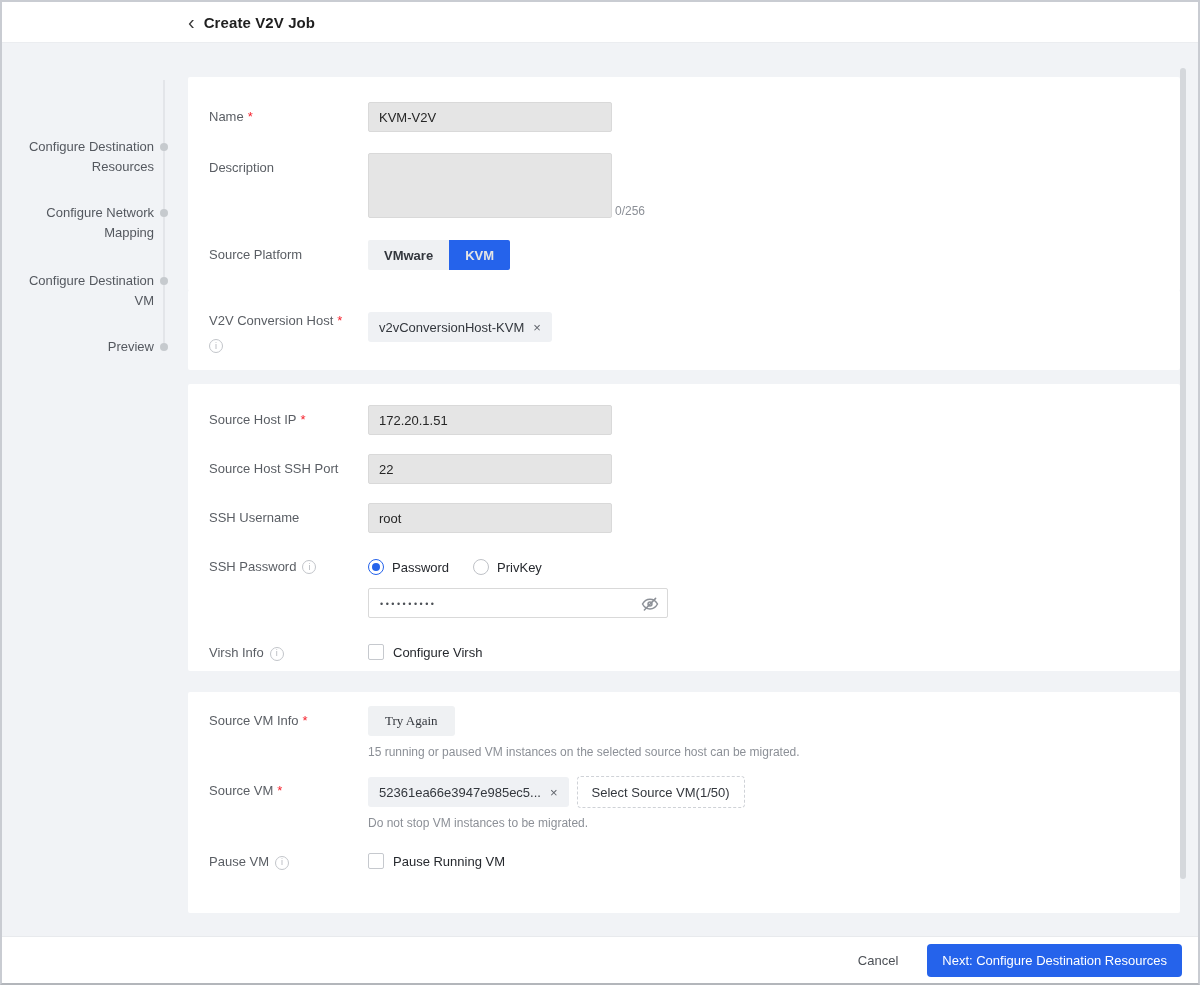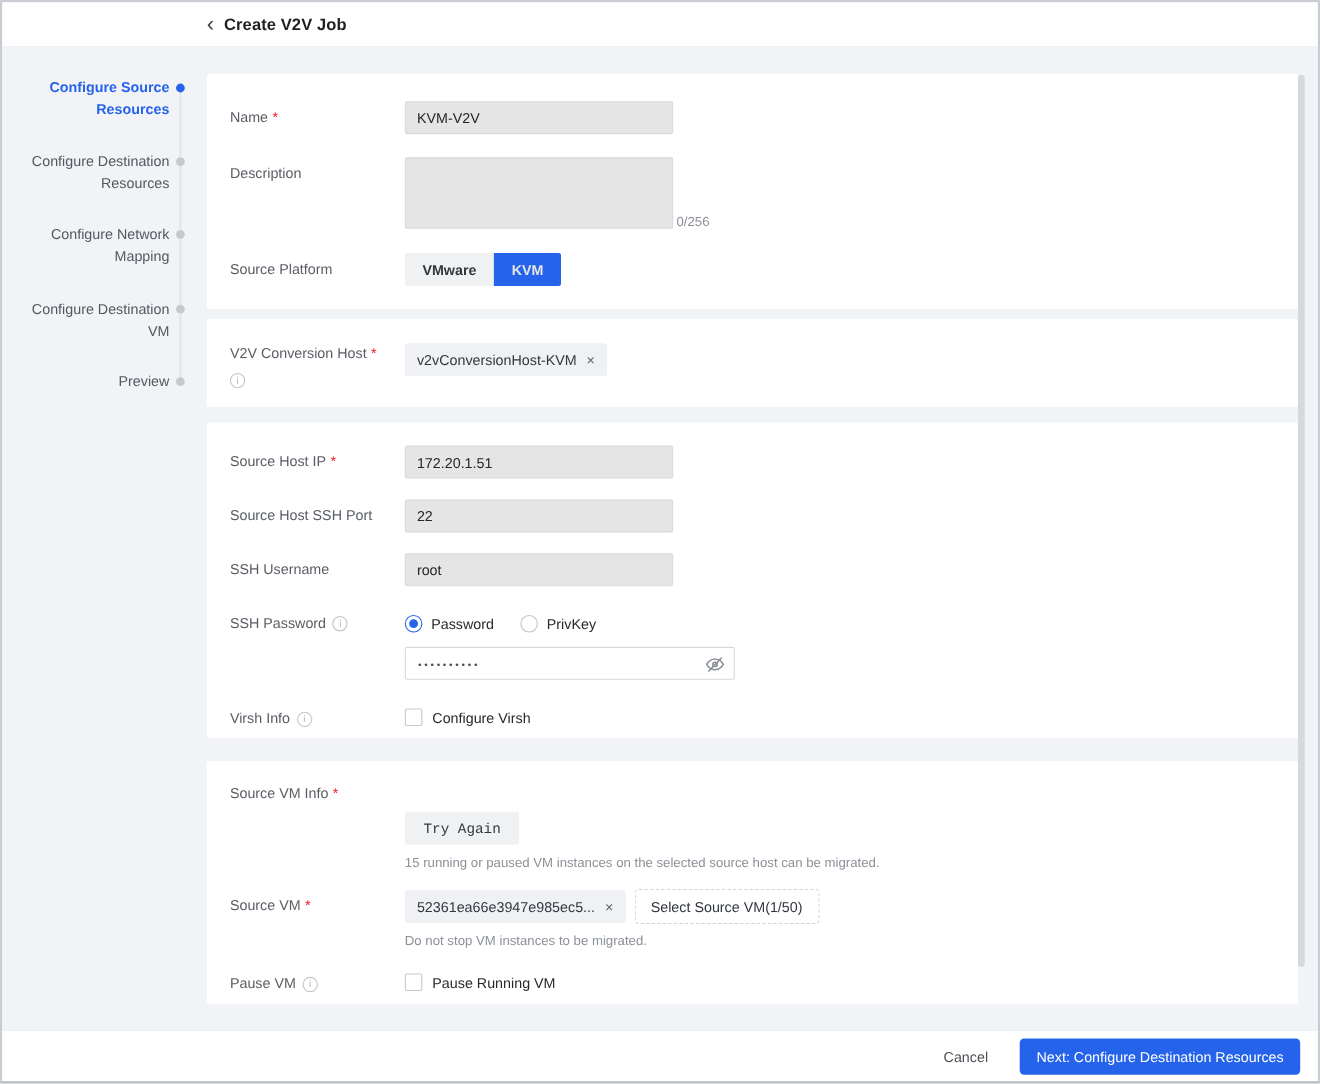--- a/index.html
+++ b/index.html
@@ -26,21 +26,21 @@
   .sidebar { position:absolute; left:0; top:0; width:186px; height:100%; }
   .steps-line { position:absolute; left:161px; top:37px; width:2px; height:268px; background:#e3e5e9; }
   .step { position:absolute; left:0; width:186px; padding:0 34px 0 10px; text-align:right; cursor:pointer; }
   .step-label { font-size:13px; line-height:20px; color:#54585f; display:inline-block; }
   .step.active .step-label { color:#2563eb; font-weight:700; }
   .step-dot { position:absolute; right:20px; top:6px; width:8px; height:8px; border-radius:50%; background:#c6cace; }
   .step.active .step-dot { background:#2563eb; }
 
   
   .card { position:absolute; left:186px; width:992px; background:#fff; border-radius:2px; }
-  .card1 { top:24px;  height:214px; padding:25px 0 0 21px; }
+  .card1 { top:34px;  height:214px; padding:25px 0 0 21px; }
   .card2 { top:247px; height:80px;  padding:19px 0 0 21px; }
   .card3 { top:341px; height:287px; padding:21px 0 12px 21px; }
   .card4 { top:649px; height:221px; padding:14px 0 0 21px; }
 
   .row { display:flex; align-items:flex-start; }
   .lbl { width:159px; flex-shrink:0; font-size:13px; color:#5a5e64; line-height:30px; white-space:nowrap; }
   .lbl.mid20 { line-height:20px; padding-top:5px; }
   .lbl.chk { line-height:17px; padding-top:0; }
   .req { color:#f5222d; margin-left:4px; }
 
@@ -81,21 +81,21 @@
               background:#fff; display:flex; align-items:center; padding:0 32px 0 11px; margin-top:11px; }
   .pw-dots { font-size:9px; letter-spacing:2.5px; color:#4c5056; line-height:1; padding-top:3px; }
   .eye-btn { position:absolute; right:8px; top:6px; width:18px; height:18px; background:none; border:none;
              cursor:pointer; padding:0; }
 
   .checkbox { width:16px; height:16px; border:1px solid #c6c9ce; border-radius:2px; background:#fff;
               display:inline-block; cursor:pointer; flex-shrink:0; }
   .chk-lbl { font-size:13px; color:#26292e; margin-left:9px; line-height:17px; }
 
   .btn-plain { height:30px; background:#eff1f3; border:none; border-radius:3px; padding:0 17px;
-               font-size:13px; color:#33373d; cursor:pointer; font-family:Liberation Mono, monospace;margin-top:32px; }
+               font-size:13px; color:#33373d; cursor:pointer; font-family:Liberation Serif, serif; }
   .btn-dashed { height:32px; background:#fff; border:1px dashed #cfd2d7; border-radius:4px; padding:0 14px;
                 font-size:13px; color:#33373d; cursor:pointer; margin-left:8px; font-family:inherit; }
 
   .scroll-thumb { position:absolute; right:12px; top:25px; width:6px; height:811px;
                   background:#d5d8dc; border-radius:3px; cursor:grab; }
 
   
   .footer { position:absolute; left:0; bottom:0; width:100%; height:47px; background:#fff;
             border-top:1px solid #e8eaed; display:flex; align-items:center; justify-content:flex-end;
             padding-right:16px; }
@@ -111,24 +111,20 @@
 
   <div class="header">
     <span class="back">‹</span>
     <span class="title">Create V2V Job</span>
   </div>
 
   <div class="body">
 
     <div class="sidebar">
       <div class="steps-line"></div>
-      <div class="step active" style="top:27px">
-        <span class="step-label">Configure Source Resources</span>
-        <span class="step-dot"></span>
-      </div>
       <div class="step" style="top:94px">
         <span class="step-label">Configure Destination Resources</span>
         <span class="step-dot"></span>
       </div>
       <div class="step" style="top:160px">
         <span class="step-label">Configure Network Mapping</span>
         <span class="step-dot"></span>
       </div>
       <div class="step" style="top:228px">
         <span class="step-label">Configure Destination VM</span>

